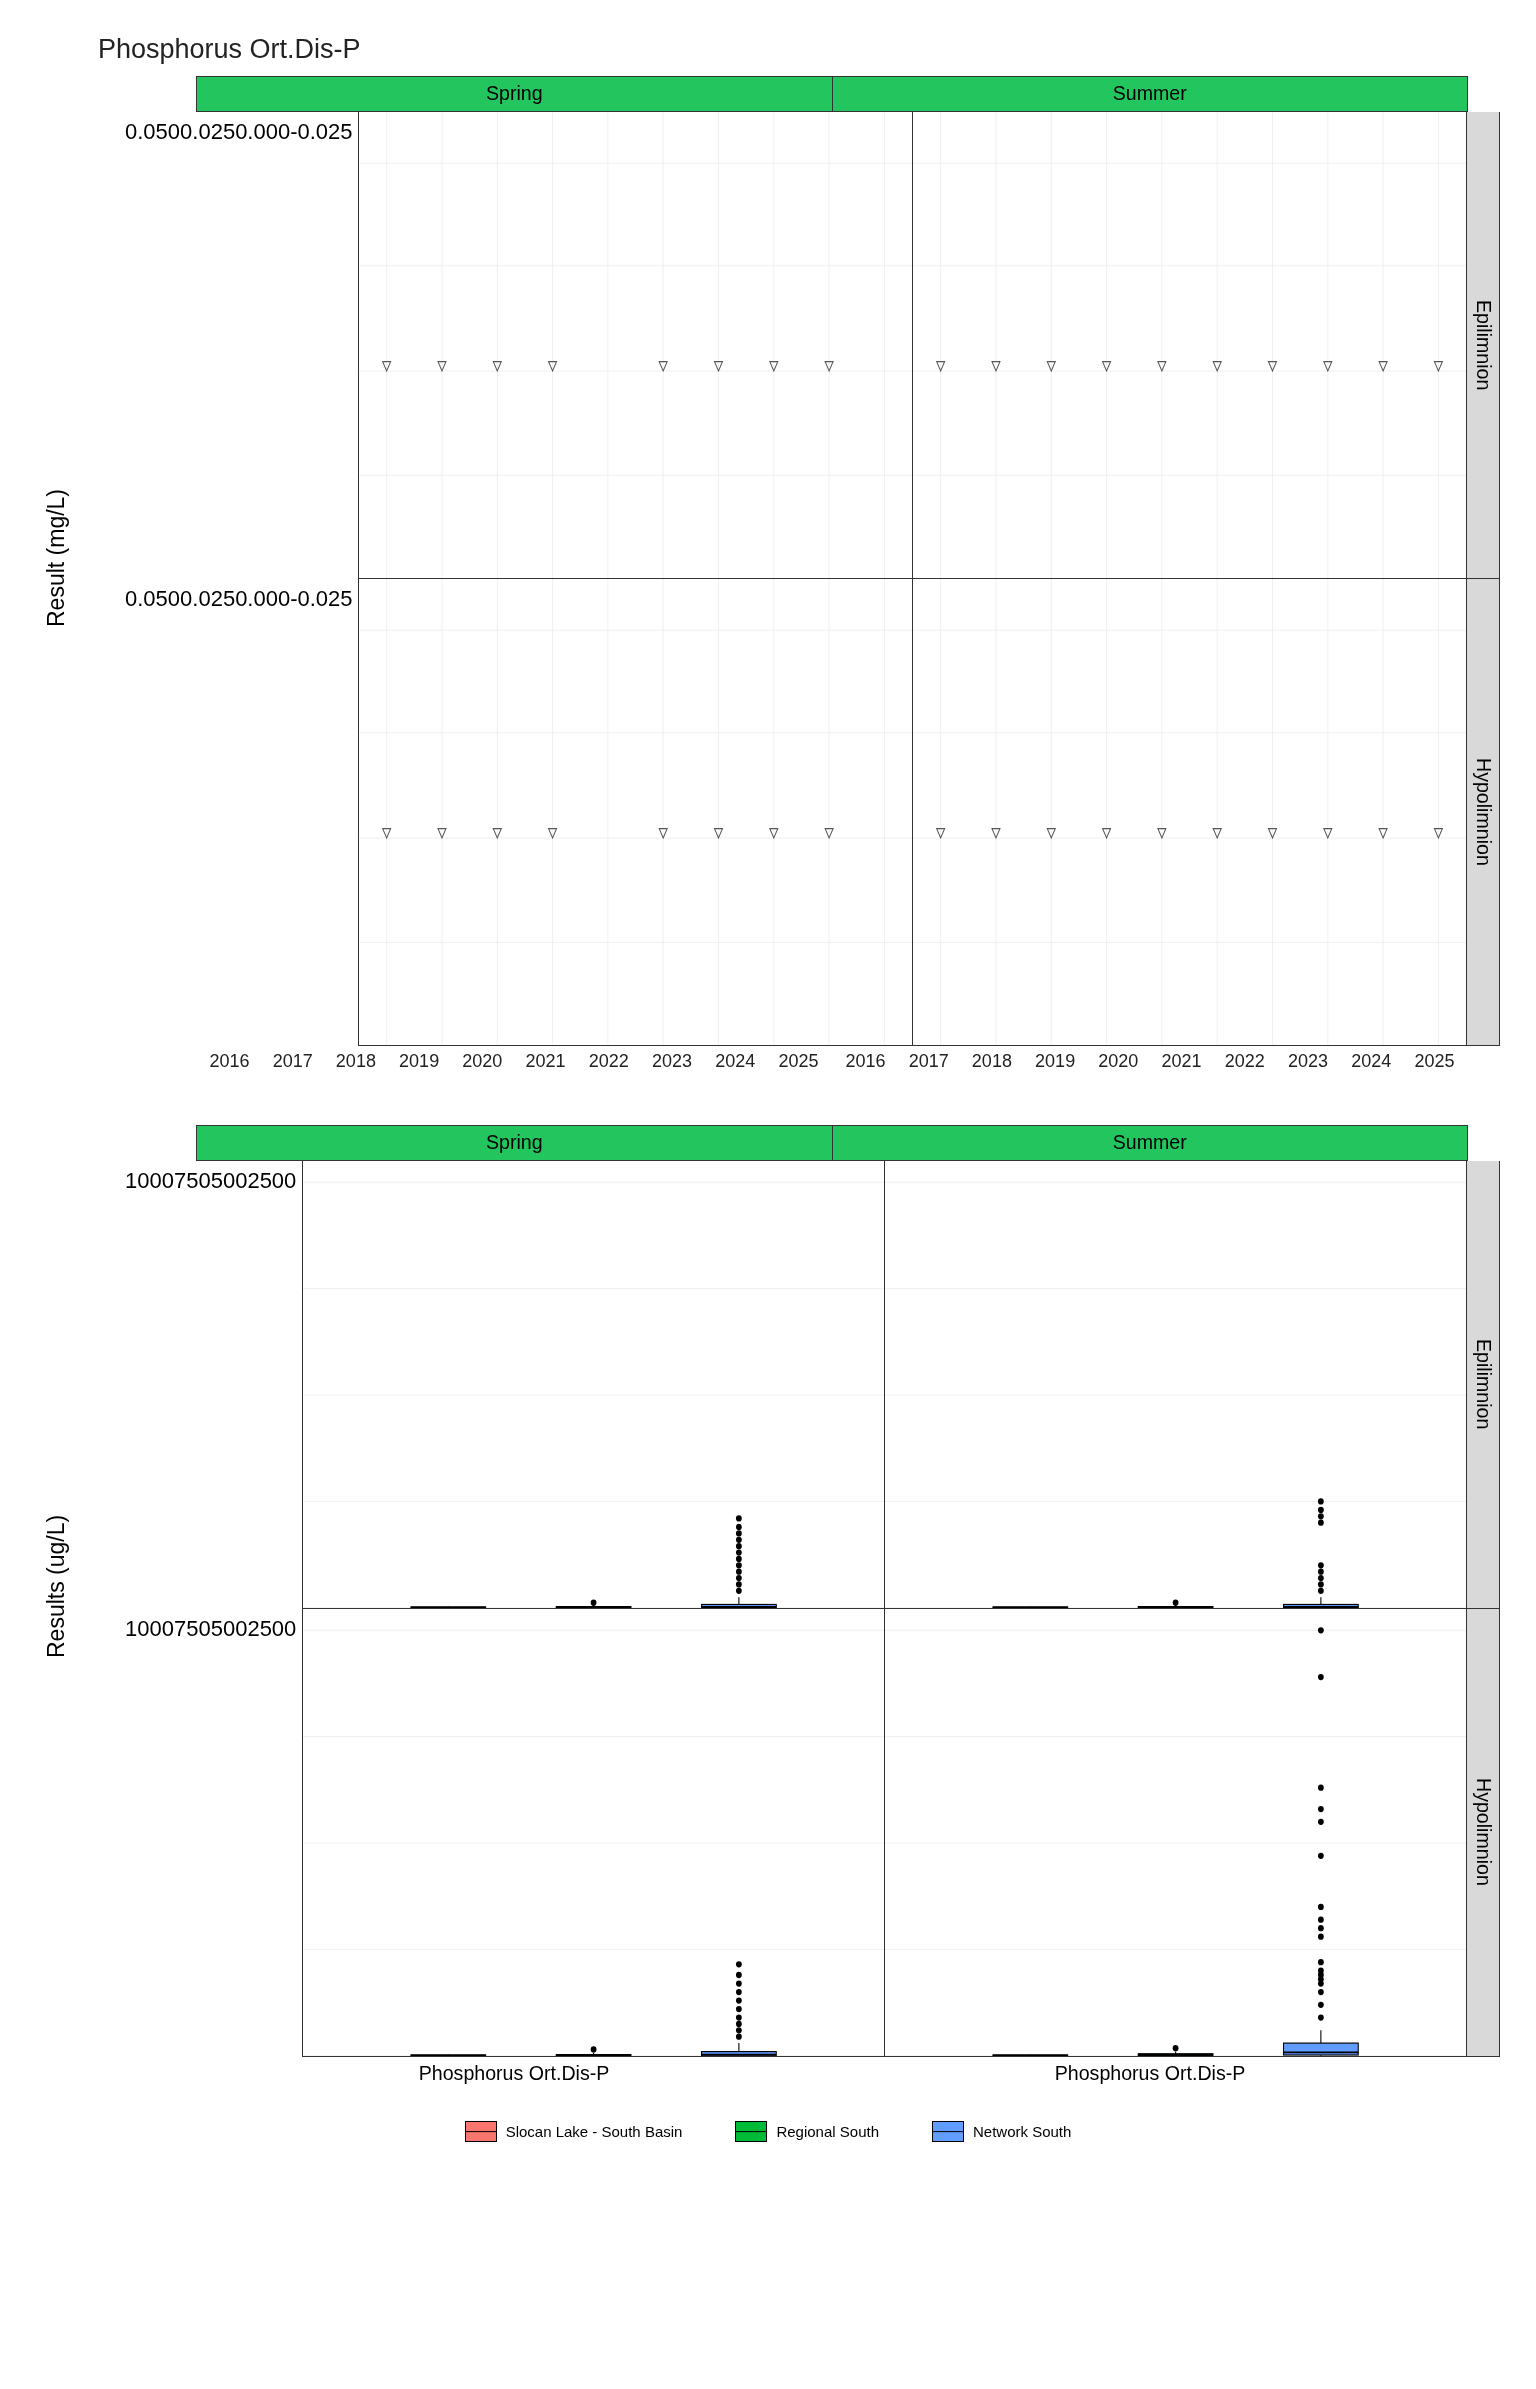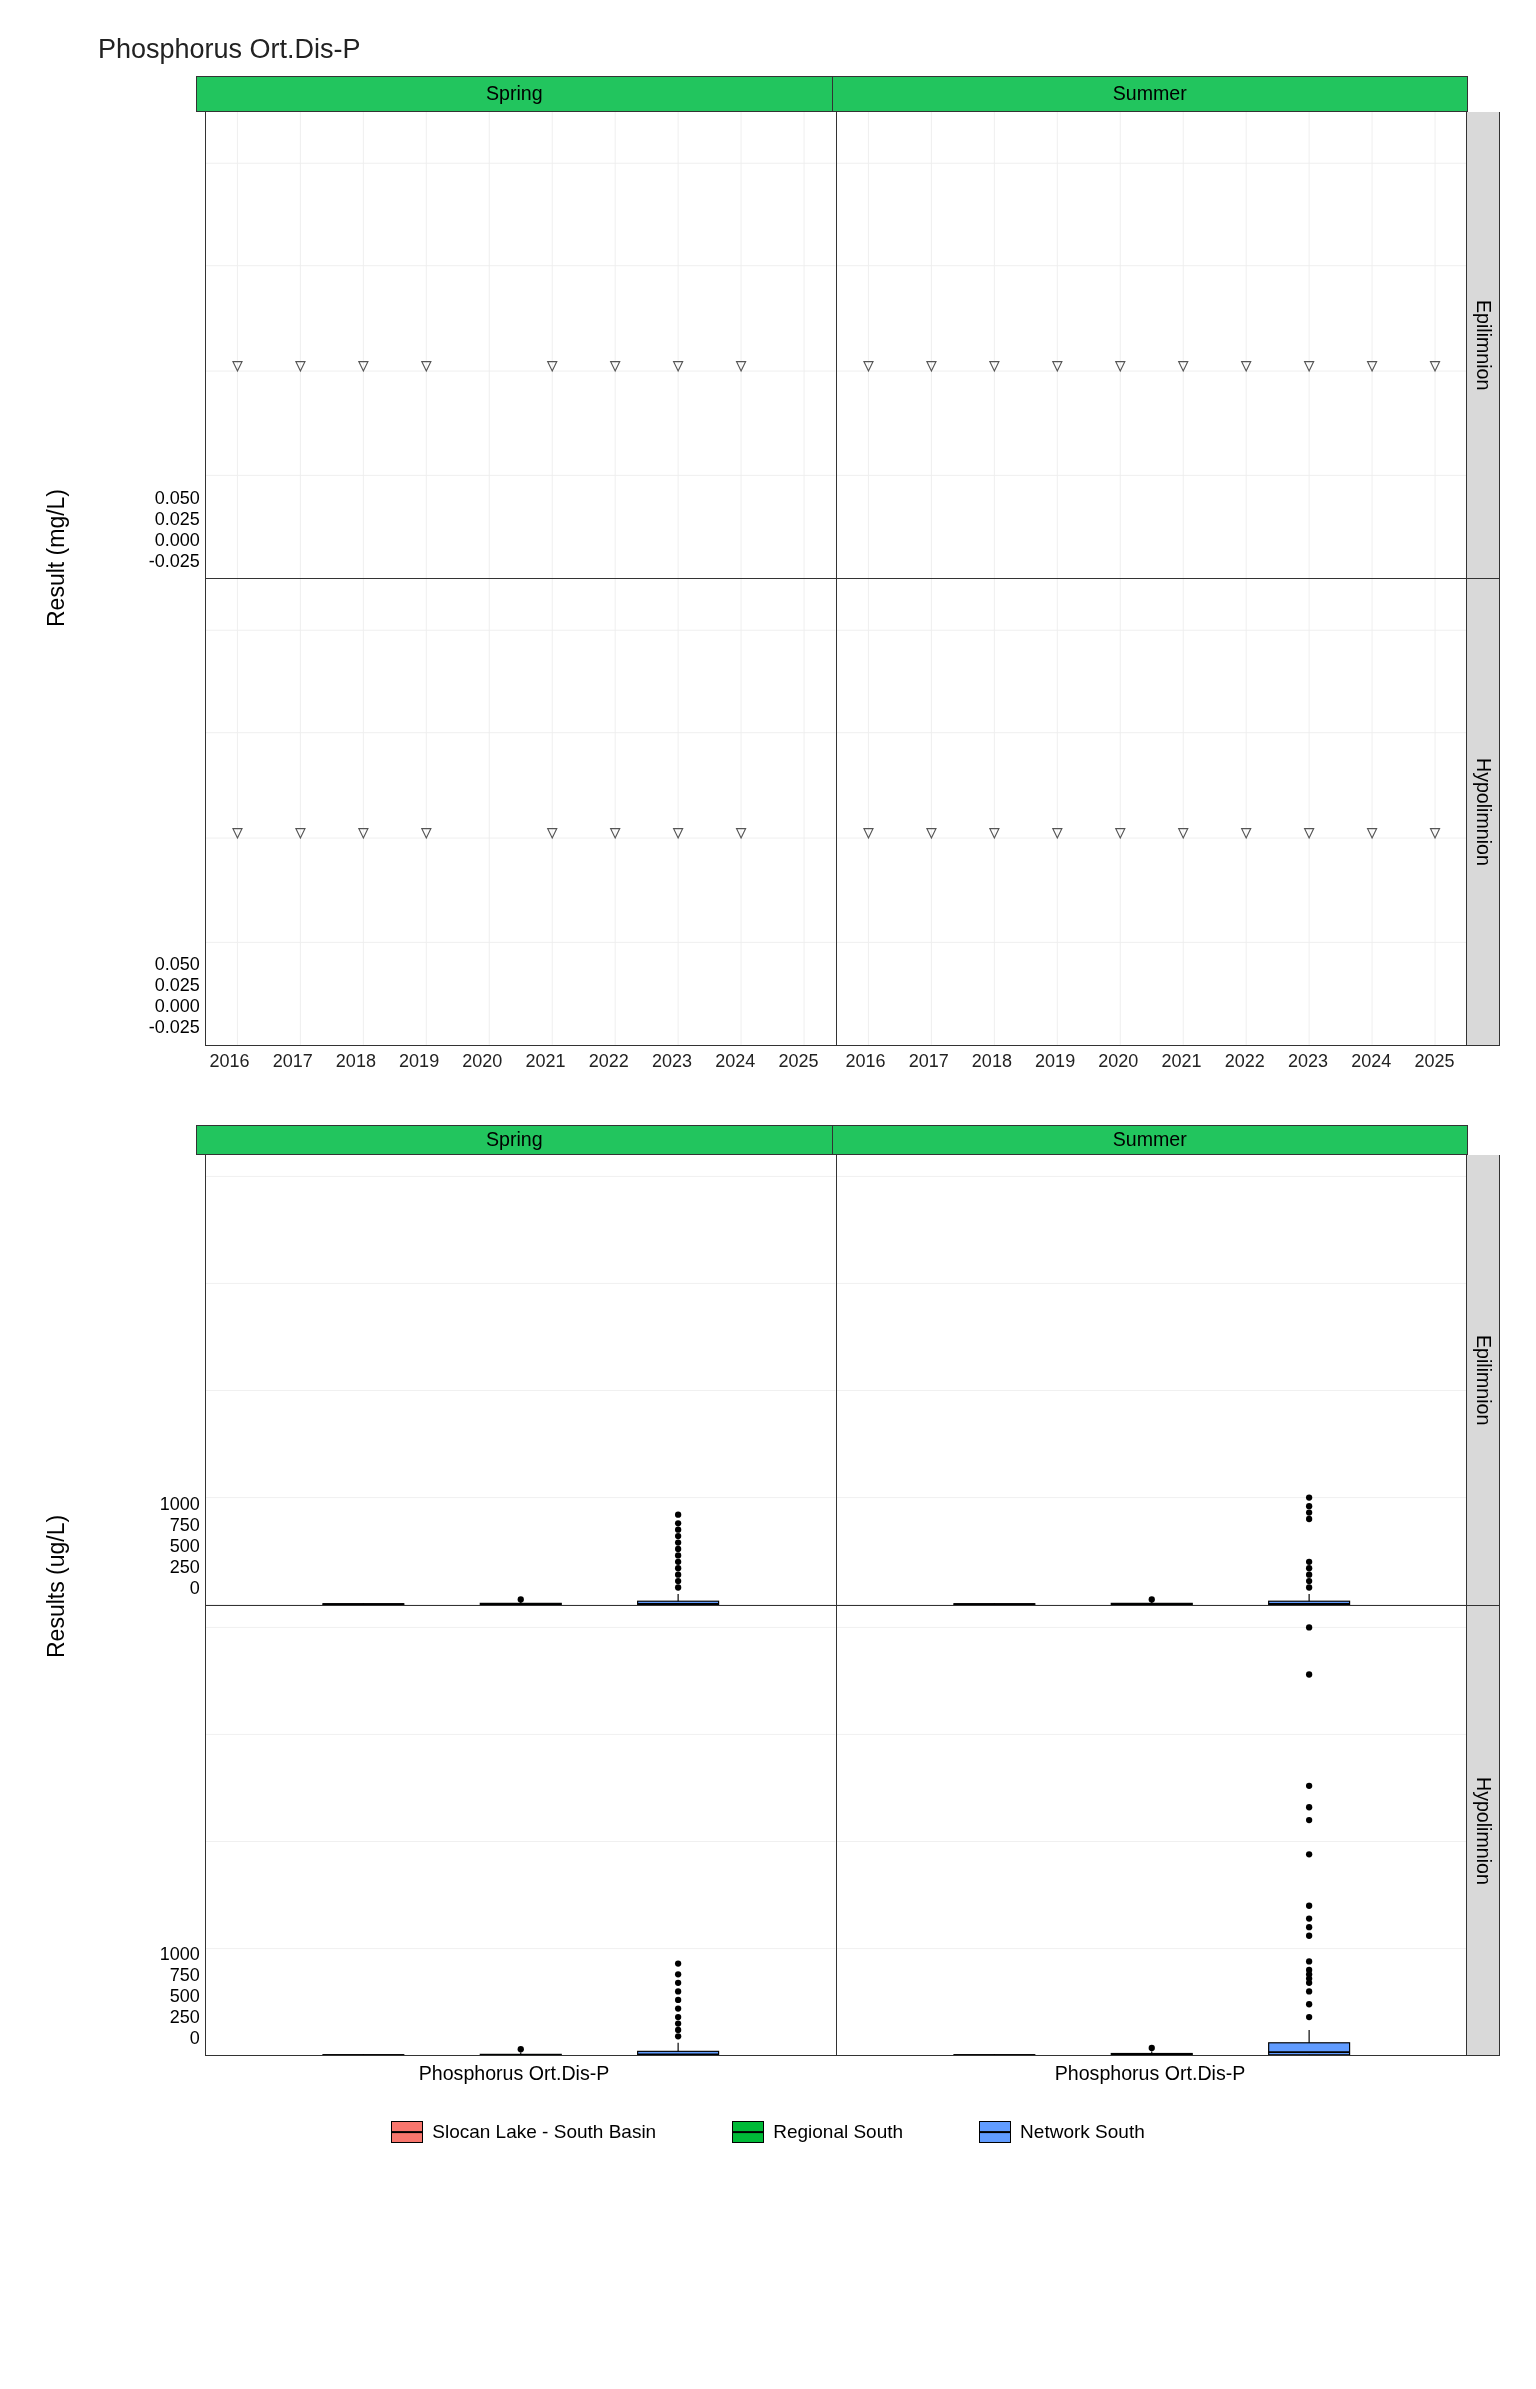--- a/index.html
+++ b/index.html
@@ -7,27 +7,27 @@
   .chart-title{font-size:27px;margin:7.1px 0 10.7px 62px;color:#222}
   .facet-head{flex:1 0 0;background:#22c55e;border:0.9px solid #333;border-top:none;display:flex;align-items:center;justify-content:center;font-size:19.6px}
   .facet-head+.facet-head{border-left:none}
   .panel{flex:1 0 0;position:relative;background:#fff;border:0.9px solid #333;border-top:none}
   .panel+.panel{border-left:none}
   .row-label{flex:0 0 32px;background:#d9d9d9;border:0.9px solid #333;border-left:none;border-top:none;display:flex;align-items:center;justify-content:center}
   .row-label span{writing-mode:vertical-rl;font-size:19.6px}
   .y-axis-label{position:absolute;left:7.1px;font-size:23px;transform:rotate(-90deg);transform-origin:left top;white-space:nowrap}
   .axis-ticks-x{display:flex;justify-content:space-around;font-size:18px;color:#222;padding:5.3px 1.8px 0 1.8px}
   .axis-ticks-x span{flex:1 0 0;text-align:center}
-  .axis-ticks-y{display:flex;flex-direction:column;justify-content:flex-end;height:100%;font-size:18px;text-align:right;padding:7.1px 5.3px 7.1px 0;box-sizing:border-box}
+  .axis-ticks-y{display:flex;flex-direction:row;justify-content:flex-start;height:100%;font-size:22px;text-align:right;padding:7.1px 5.3px 7.1px 0;box-sizing:border-box}
   .axis-y-wrap{flex:0 0 80px;display:flex;flex-direction:column}
   .row{display:flex;align-items:stretch}
   svg{display:block;width:100%;height:100%}
   .grid line{stroke:#eee;stroke-width:1}
   .marker{fill:none;stroke:#555;stroke-width:1.3}
-  .legend{display:flex;justify-content:center;gap:76px;margin-top:36px;font-size:19px}
+  .legend{display:flex;justify-content:center;gap:53px;margin-top:36px;font-size:15px}
   .legend-item{display:flex;align-items:center;gap:9px}
   .legend-swatch{width:30px;height:19.6px;border:1.3px solid #000;position:relative}
   .legend-swatch::after{content:"";position:absolute;left:0;right:0;top:50%;height:1.8px;background:#000;transform:translateY(-50%)}
   .sw-red{background:#f8766d}
   .sw-green{background:#00ba38}
   .sw-blue{background:#619cff}
   .box{stroke:#000;stroke-width:1.3}
   .whisker{stroke:#000;stroke-width:1.3}
   .median{stroke:#000;stroke-width:2}
   .outlier{fill:#000}

